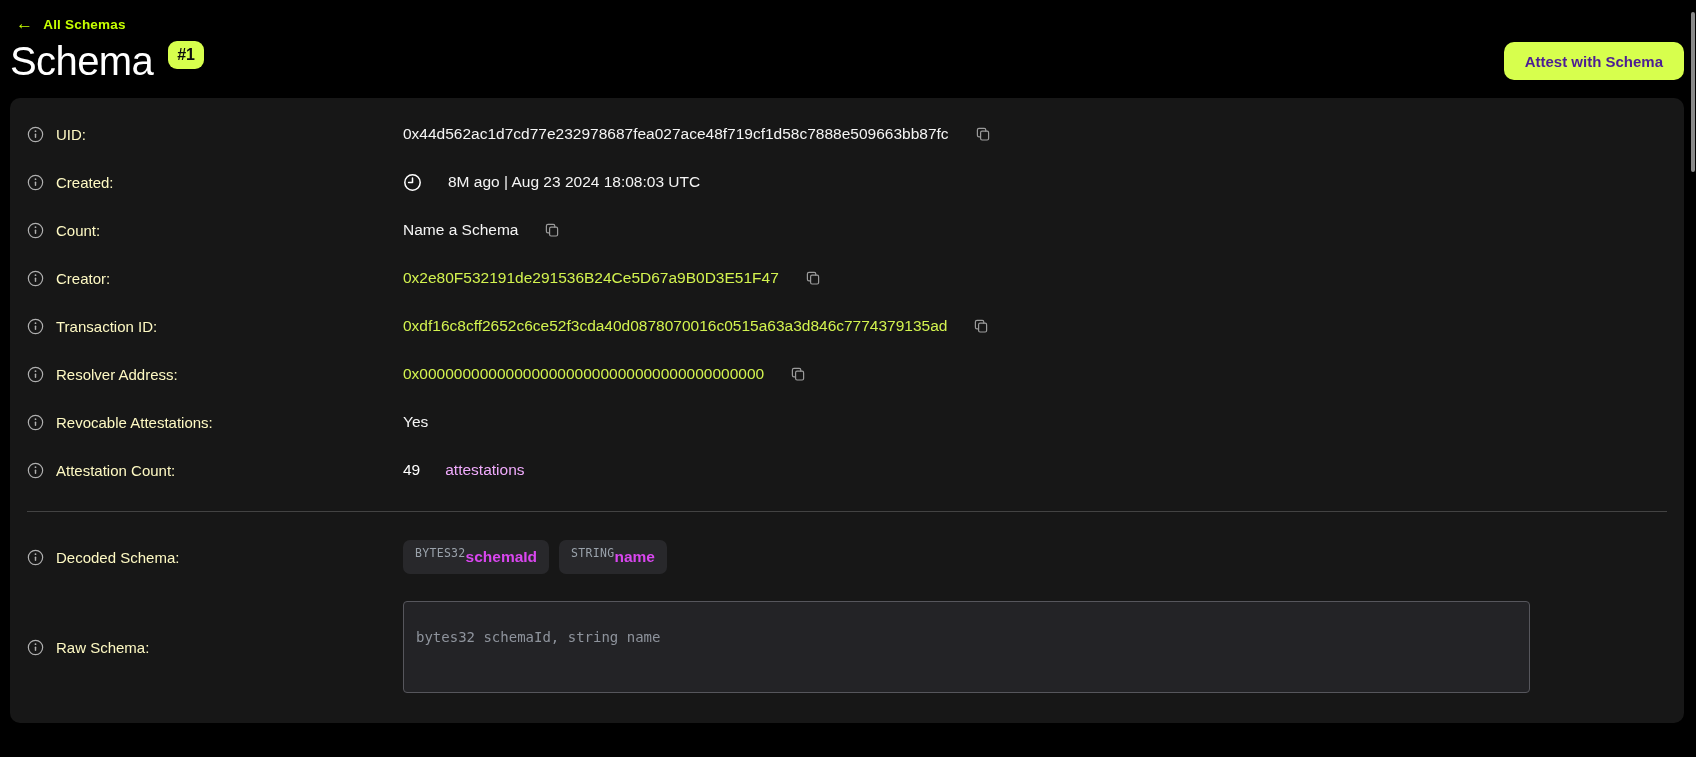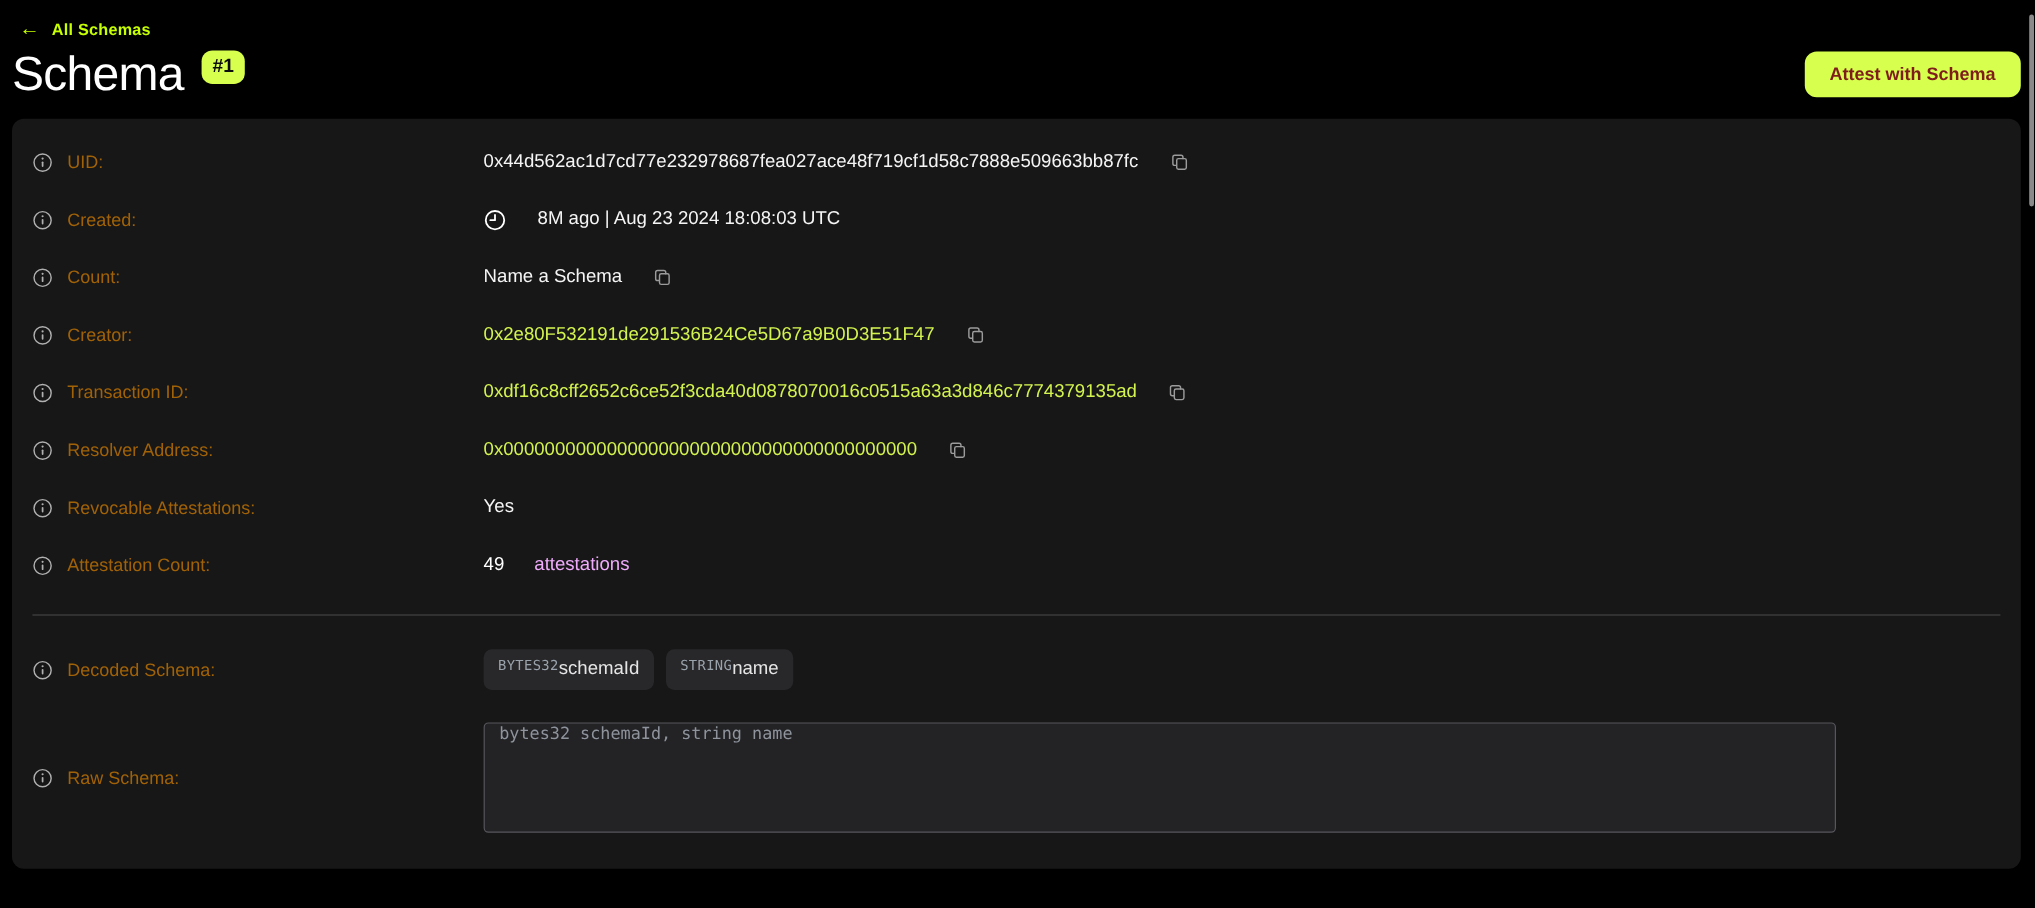--- a/index.html
+++ b/index.html
@@ -27,50 +27,50 @@
   .back-arrow{font-size:17px;line-height:1;font-weight:400;transform:translateY(-1px)}
   .header-row{display:flex;align-items:center;padding:4px 12px 14px 10px}
   .page-title{margin:0;color:#fff;font-size:40px;font-weight:400;letter-spacing:-.6px;line-height:46px}
   .badge{
     background:var(--accent);color:#0c0c0c;font-weight:700;font-size:16px;
     padding:5px 9px;border-radius:9px;margin-left:15px;align-self:flex-start;margin-top:3px;
   }
   .attest-btn{
     margin-left:auto;background:var(--accent);border:none;border-radius:10px;
     height:38px;padding:0 21px;font-family:inherit;font-size:15px;font-weight:600;
-    color:#7f1d1d;cursor:pointer;text-align:center;
+    color:#4c1d95;cursor:pointer;text-align:center;
   }
   
   .card{
     margin:0 12px 0 10px;background:var(--card-bg);border-radius:10px;
     padding:12px 17px 30px;
   }
   .row{display:flex;align-items:center;min-height:48px}
   .row-label{
     display:flex;align-items:center;gap:12px;width:376px;flex:none;
-    color:#a16207;font-size:15px;
+    color:#fef9c3;font-size:15px;
   }
   .info-ic{display:inline-flex;flex:none}
   .row-value{display:flex;align-items:center;gap:24px;color:#f5f5f5;font-size:15.5px;font-weight:500}
   .value-text{color:#f5f5f5}
   .value-link{color:var(--link);text-decoration:none;cursor:pointer}
   .copy-btn{display:inline-flex;cursor:pointer;margin-left:2px;flex:none}
   .clock-ic{display:inline-flex;margin-right:2px;flex:none}
   .count-num{font-weight:400;color:#fff}
   .count-link{color:#f0abfc;text-decoration:none;margin-left:1px;font-weight:400;cursor:pointer}
   .divider{border-top:1px solid #434343;margin:17px 0 13px}
   .decoded-row{min-height:64px}
   .chips{gap:10px;align-items:stretch}
   .chip{background:#28282b;border-radius:7px;padding:6px 12px 8px;display:flex;flex-direction:row;min-width:68px}
   .chip-type{font-family:"DejaVu Sans Mono",monospace;font-size:11.5px;color:#9aa2ab;letter-spacing:.3px}
-  .chip-name{font-size:15.5px;color:#e5e5e5;margin-top:2px;font-weight:400}
+  .chip-name{font-size:15.5px;color:#d946ef;margin-top:2px;font-weight:700}
   .raw-row{margin-top:12px;align-items:center}
   .raw-textarea{
     width:1127px;height:92px;background:#232326;border:1px solid #56565c;border-radius:4px;
-    padding:0 12px;color:#8e939c;font-family:"DejaVu Sans Mono",monospace;font-size:14px;
+    padding:26px 12px;color:#8e939c;font-family:"DejaVu Sans Mono",monospace;font-size:14px;
     resize:none;outline:none;display:block;line-height:1.4;
   }
   
   .scrollbar-track{position:absolute;right:0;top:0;width:7px;height:100%;background:transparent}
   .scrollbar-thumb{position:absolute;top:12px;right:1px;width:4px;height:160px;background:#8a8a8a;border-radius:2px}
 </style>
 </head>
 <body>
 
 <div class="page">

